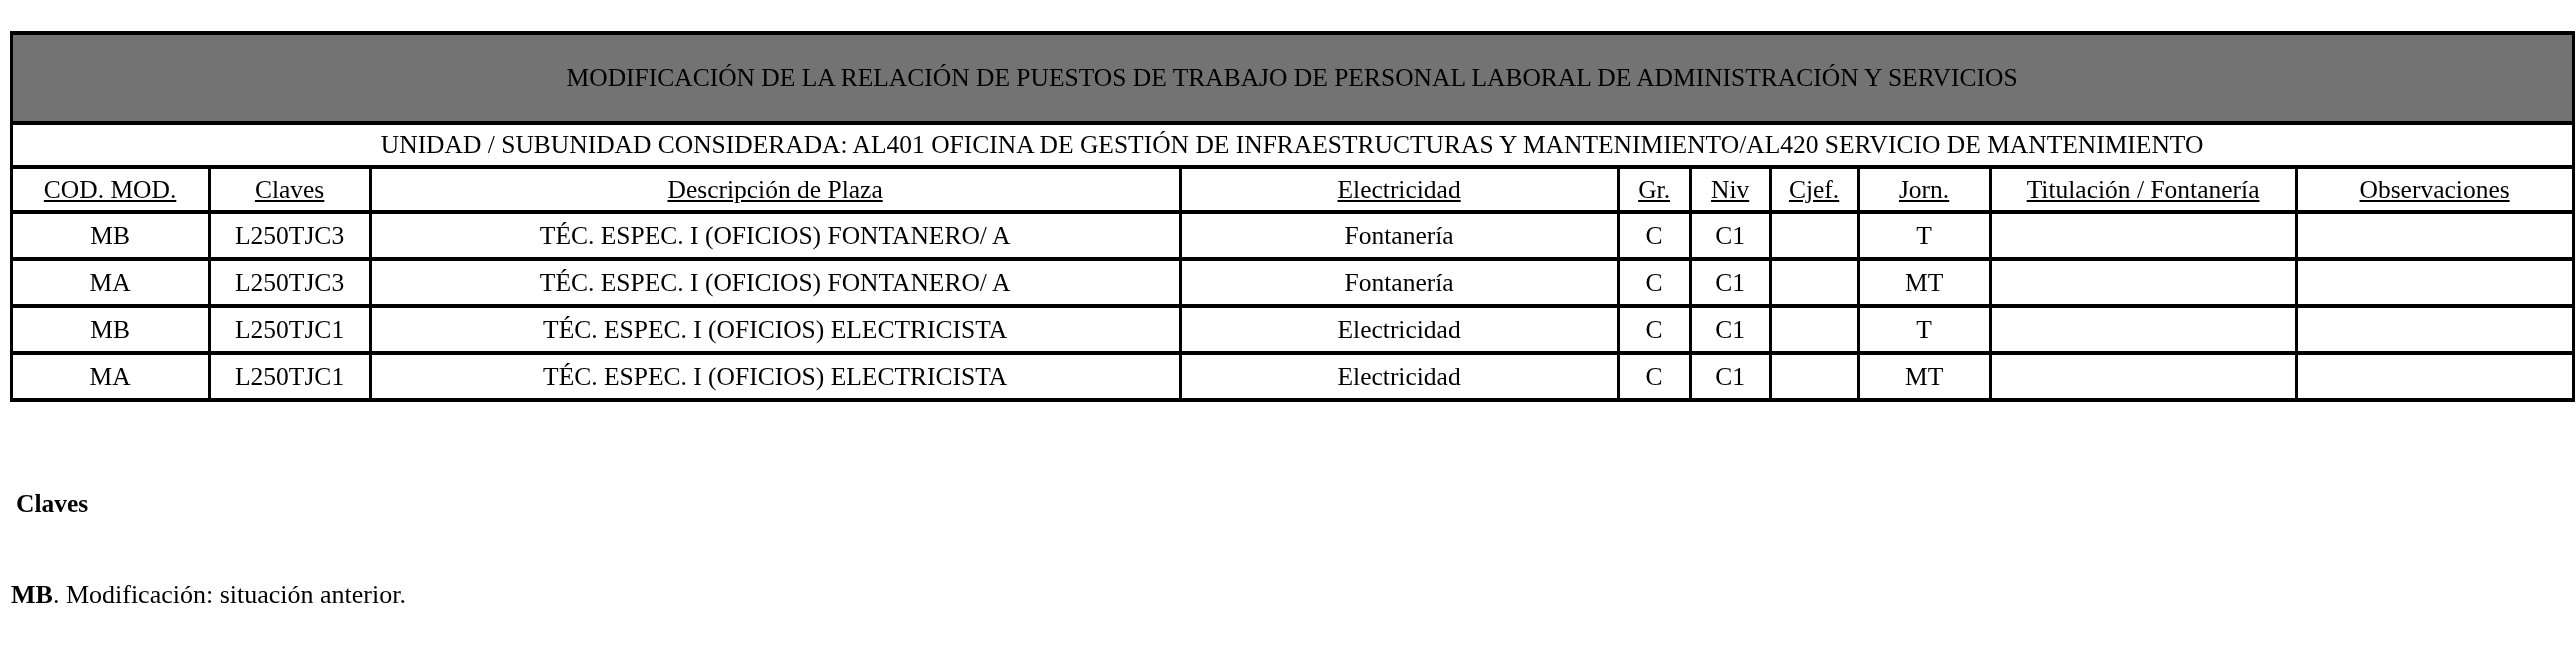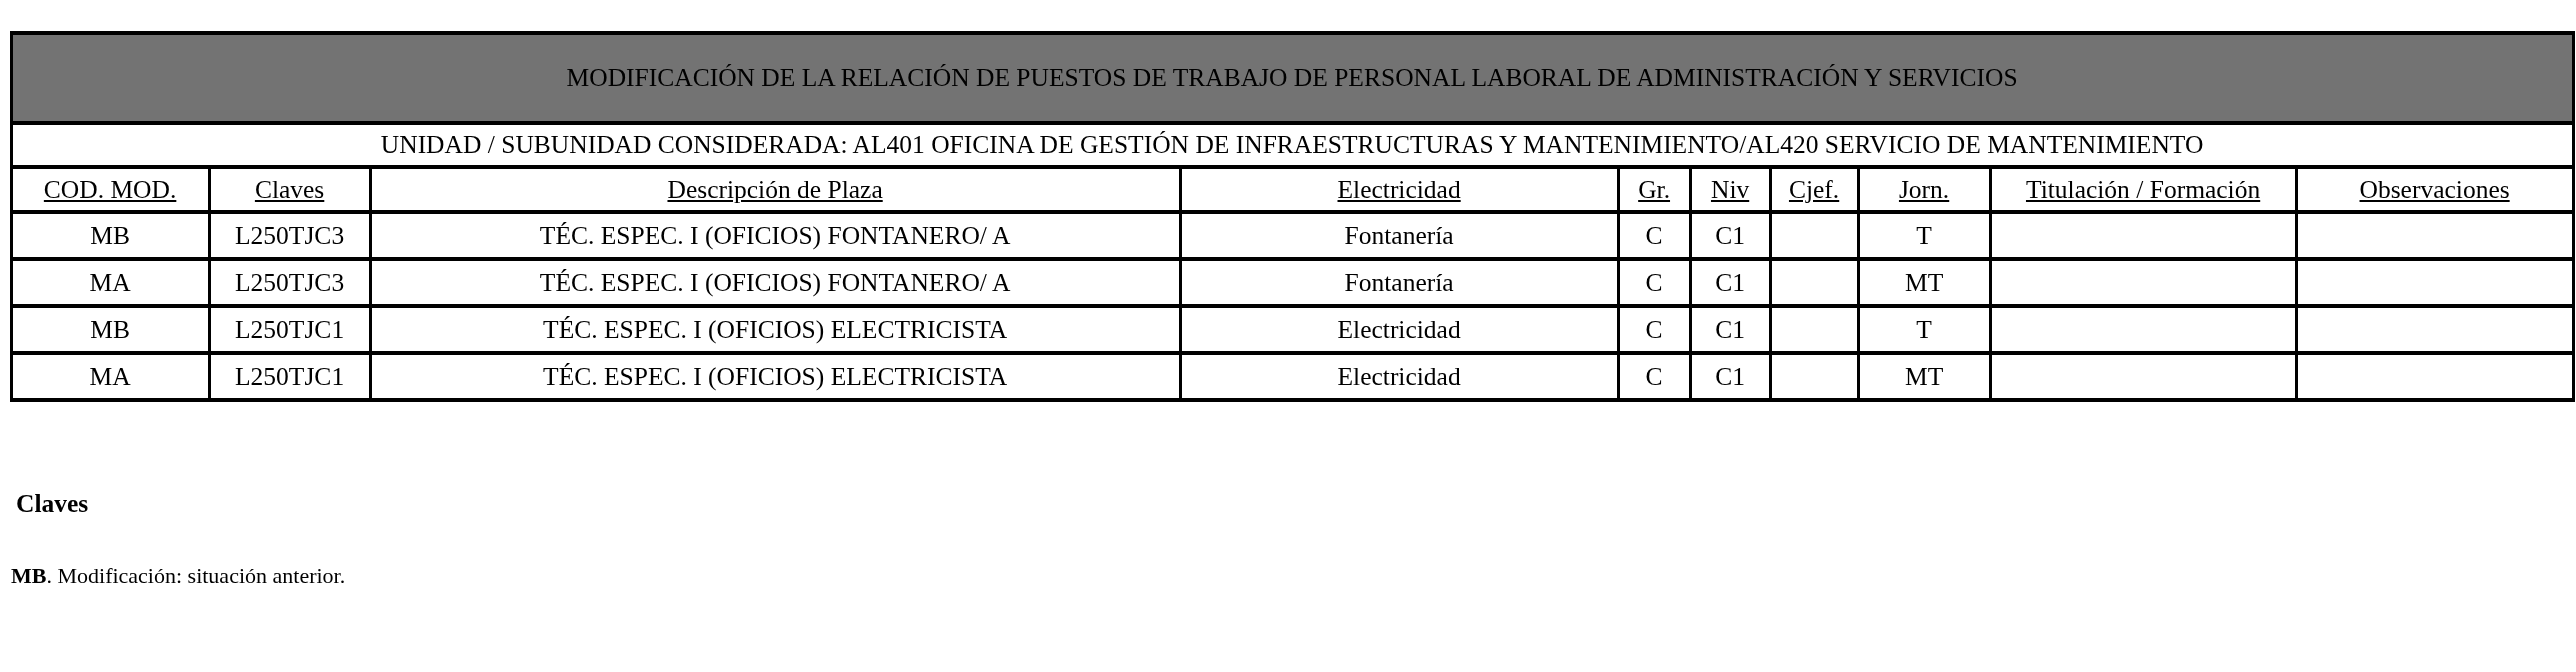--- a/index.html
+++ b/index.html
@@ -66,22 +66,22 @@
     left: 0;
     top: 412px;
     width: 2100px;
   }
   .legend-heading {
     margin: 77px 0 0 16px;
     font-weight: bold;
     font-size: 25.5px;
   }
   .legend-line {
-    margin: 44px 0 0 11px;
-    font-size: 22px;
+    margin: 61px 0 0 11px;
+    font-size: 26px;
   }
   .legend-line .key {
     font-weight: bold;
   }
 </style>
 </head>
 <body style="background-color: rgb(255, 255, 255);">
 
 <table class="rpt">
   <colgroup>
@@ -105,21 +105,21 @@
     </tr>
     <tr class="head-row">
       <th>COD. MOD.</th>
       <th>Claves</th>
       <th>Descripción de Plaza</th>
       <th>Electricidad</th>
       <th>Gr.</th>
       <th>Niv</th>
       <th>Cjef.</th>
       <th>Jorn.</th>
-      <th>Titulación / Formación</th>
+      <th>Titulación / Fontanería</th>
       <th>Observaciones</th>
     </tr>
     <tr class="data-row">
       <td>MB</td>
       <td>L250TJC3</td>
       <td class="left-align">TÉC. ESPEC. I (OFICIOS) FONTANERO/ A</td>
       <td>Fontanería</td>
       <td>C</td>
       <td>C1</td>
       <td></td>

